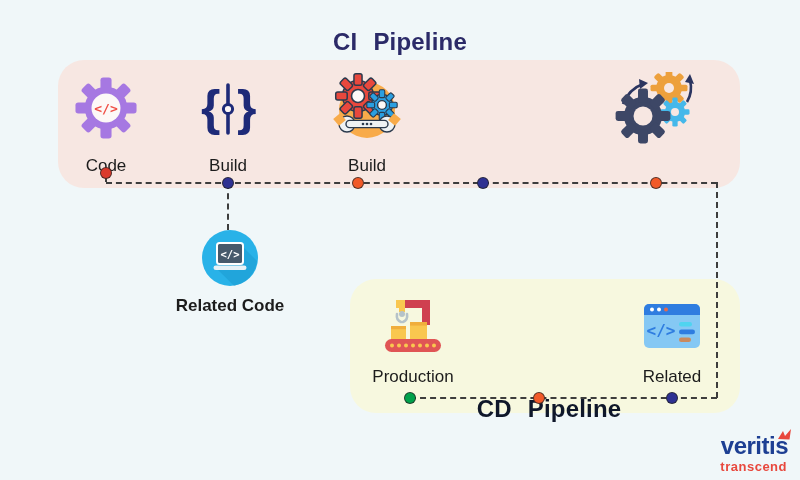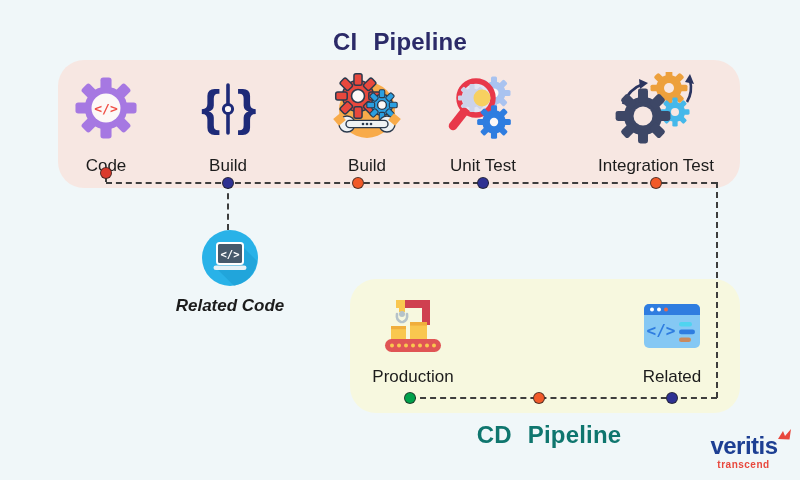--- a/index.html
+++ b/index.html
@@ -10,47 +10,47 @@
   .box{position:absolute;border-radius:26px;}
   .box.pink{left:58px;top:60px;width:682px;height:128px;background:#f7e7e2;}
   .box.yellow{left:350px;top:279px;width:390px;height:134px;background:#f7f8df;}
 
   
   .title{position:absolute;display:flex;gap:16px;justify-content:center;
          font-size:24px;letter-spacing:.2px;}
   .title .t-bold{font-weight:800;}
   .title .t-rest{font-weight:600;}
   .title.ci{left:300px;top:28px;width:200px;color:#2b2a68;}
-  .title.cd{left:449px;top:421px;width:200px;color:#0f766e;}
+  .title.cd{left:449px;top:395px;width:200px;color:#0f172a;}
 
   
   .stage{position:absolute;width:170px;display:flex;flex-direction:column;align-items:center;}
   .stage .icon{display:flex;align-items:center;justify-content:center;}
   .stage.top{top:70px;} .stage.top .icon{height:78px;}
   .stage.bot{top:293px;} .stage.bot .icon{height:66px;}
   .stage .label{margin-top:8px;font-size:17px;font-weight:400;color:#1c1c1c;white-space:nowrap;}
 
   
   .dash-h{position:absolute;border-top:2px dashed #3d3d3d;height:0;}
   .dash-v{position:absolute;border-left:2px dashed #3d3d3d;width:0;}
 
   
   .dot{position:absolute;width:12px;height:12px;border-radius:50%;
        border:1.6px solid rgba(35,35,35,.75);box-sizing:border-box;z-index:5;}
 
   
   .related{position:absolute;left:150px;top:228px;width:160px;display:flex;
            flex-direction:column;align-items:center;}
-  .related .label{margin-top:4px;font-size:17px;font-weight:700;color:#1c1c1c;font-style:italic;}
-
-  
-  .logo{position:absolute;left:700px;top:434px;width:88px;text-align:center;}
+  .related .label{margin-top:4px;font-size:17px;font-weight:700;color:#1c1c1c;}
+
+  
+  .logo{position:absolute;left:700px;top:434px;width:88px;text-align:right;}
   .logo .logo-text{font-size:24px;font-weight:800;color:#1d3f93;letter-spacing:-.5px;line-height:1;}
   .logo .logo-mark{position:absolute;right:-5px;top:-5px;}
-  .logo .logo-tagline{display:block;font-size:10px;font-weight:700;color:#e8483d;
+  .logo .logo-tagline{display:block;font-size:13px;font-weight:700;color:#e8483d;
                       letter-spacing:.5px;margin-top:1px;padding-right:1px;}
   .mono{font-family:"DejaVu Sans Mono",monospace;}
 </style>
 </head>
 <body>
 
 <svg width="0" height="0" style="position:absolute">
   <defs>
     <g id="gear8">
       <circle r="11.5"></circle>
@@ -113,52 +113,36 @@
         <rect x="60" y="43" width="9" height="9" fill="#f8ab4a" transform="rotate(40 64.5 47.5)"></rect>
         <rect x="16" y="48.4" width="42" height="7.2" rx="3.6" fill="#eef2f4" stroke="#2b3a4d" stroke-width="1.4"></rect>
         <circle cx="33" cy="52" r="1.3" fill="#2b3a4d"></circle>
           <circle cx="37" cy="52" r="1.3" fill="#2b3a4d"></circle>
           <circle cx="41" cy="52" r="1.3" fill="#2b3a4d"></circle>
       </svg>
     </div>
     <div class="label">Build</div>
   </div>
 
-  <div class="stage top" style="left:398px">
-    <div class="icon">
-      <svg width="74" height="74" viewBox="0 0 74 74">
-        <use href="#gear8" fill="#a9c3f0" transform="translate(48,21) scale(1.0)"></use>
-        <circle cx="48" cy="21" r="4.5" fill="#fdf8f7"></circle>
-        <circle cx="30" cy="26" r="17" fill="#e2e4f2" stroke="#e8384a" stroke-width="5.5"></circle>
-        <use href="#gear8" fill="#ccd3ea" transform="translate(26,26) scale(0.85)"></use>
-        <circle cx="36" cy="26" r="8.5" fill="#f7d060"></circle>
-        <line x1="18" y1="40" x2="7" y2="54" stroke="#e8384a" stroke-width="8.5" stroke-linecap="round"></line>
-        <use href="#gear8" fill="#2f7de0" transform="translate(48,50) scale(1.02)"></use>
-        <circle cx="48" cy="50" r="4.2" fill="#fdf8f7"></circle>
-      </svg>
-    </div>
-    <div class="label">Unit Test</div>
-  </div>
 
   <div class="stage top" style="left:571px">
     <div class="icon">
       <svg width="86" height="74" viewBox="0 0 86 74">
         <path d="M10,32 Q16,17 30,12" fill="none" stroke="#2b3560" stroke-width="2.6"></path>
         <polygon points="26,7 35,11 27,17" fill="#2b3560"></polygon>
         <path d="M74,30 Q80,20 77,8" fill="none" stroke="#2b3560" stroke-width="2.6"></path>
         <polygon points="72,10 77,2 81,12" fill="#2b3560"></polygon>
         <use href="#gear8" fill="#eda03c" transform="translate(56,16) scale(1.12)"></use>
         <circle cx="56" cy="16" r="5" fill="#f7e7e2"></circle>
         <use href="#gear8" fill="#45b8ea" transform="translate(62,40) scale(0.88)"></use>
         <circle cx="62" cy="40" r="4" fill="#f7e7e2"></circle>
         <use href="#gear8" fill="#3d4766" transform="translate(30,44) scale(1.66)"></use>
         <circle cx="30" cy="44" r="9.5" fill="#f7e7e2"></circle>
       </svg>
     </div>
-    <div class="label">Integration Test</div>
   </div>
 
   <div class="dash-h" style="left:106px;top:182px;width:611px;"></div>
   <div class="dash-v" style="left:716px;top:182px;height:216px;"></div>
   <div class="dash-h" style="left:410px;top:397px;width:307px;"></div>
   <div class="dash-v" style="left:227px;top:183px;height:47px;"></div>
   <div class="dash-v" style="left:105px;top:172px;height:10px;"></div>
 
   <div class="dot" style="left: 100px; top: 167px; background: rgb(218, 57, 43);"></div>
   <div class="dot" style="left: 222px; top: 177px; background: rgb(46, 49, 146);"></div>

